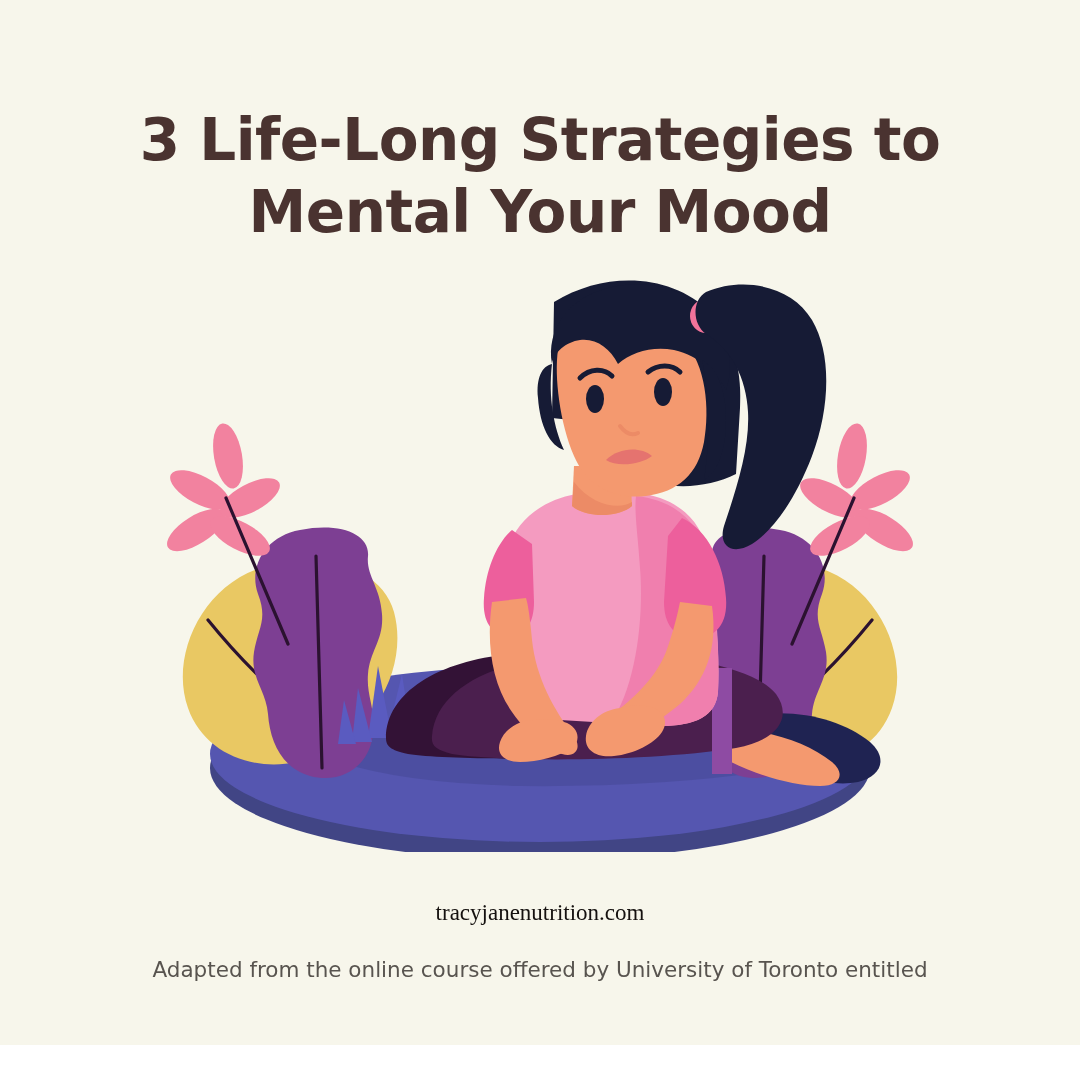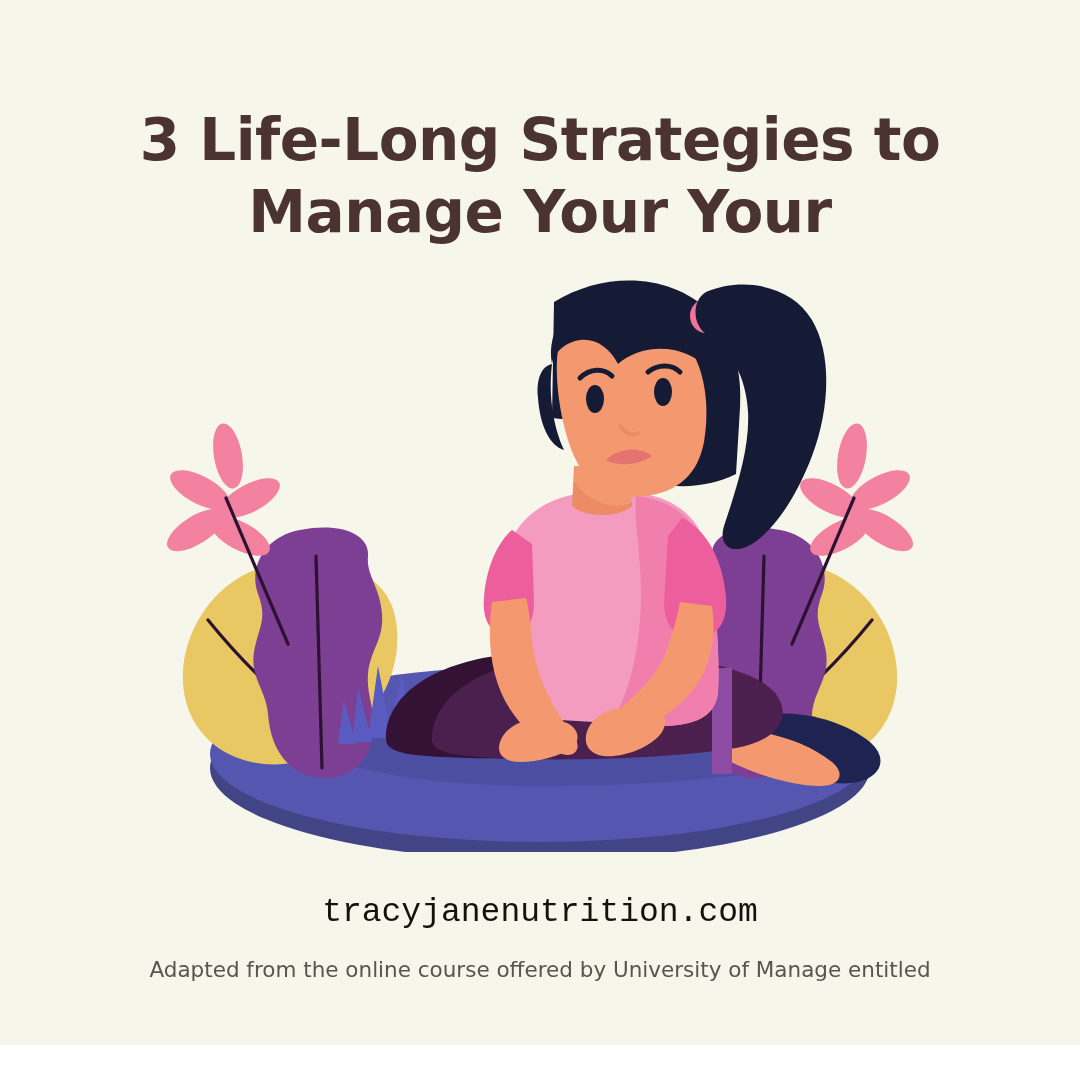--- a/index.html
+++ b/index.html
@@ -51,44 +51,44 @@
   
   .footer-block {
     position: absolute;
     left: 0;
     top: 892px;
     width: 1080px;
     text-align: center;
   }
   .site-url {
     color: #15110F;
-    font-family: Liberation Mono, monospace;
+    font-family: Liberation Serif, serif;
     font-weight: 400;
-    font-size: 33px;
+    font-size: 23px;
     line-height: 42px;
     letter-spacing: 0px;
   }
   .caption {
     margin-top: 20px;
     color: #58544F;
     font-family: "DejaVu Sans", sans-serif;
     font-weight: 400;
     font-size: 21.5px;
     line-height: 32px;
   }
   .caption-line { display: block; white-space: nowrap; }
 </style>
 </head>
 <body>
 
 <div id="poster">
 
   <div class="title-block">
     <div class="title-line">3 Life-Long Strategies to</div>
-    <div class="title-line">Manage Your Your</div>
+    <div class="title-line">Mental Your Mood</div>
   </div>
 
   <div class="illustration">
     <svg viewBox="0 0 800 584" xmlns="http://www.w3.org/2000/svg">
 
       <ellipse cx="400" cy="500" rx="330" ry="92" fill="#414585"></ellipse>
 
       <ellipse cx="400" cy="486" rx="330" ry="88" fill="#5556B0"></ellipse>
 
       <path d="M150 470 Q 300 440 470 452 Q 640 464 690 492 Q 560 520 380 518 Q 210 514 150 470 Z" fill="#4A4C9C" opacity="0.75"></path>
@@ -189,17 +189,17 @@
       <path d="M480 158 C 486 166 492 168 498 165" stroke="#EC8B66" stroke-width="4" fill="none" stroke-linecap="round"></path>
 
       <path d="M466 192 C 478 180 500 178 512 188 C 502 196 478 200 466 192 Z" fill="#E5736F"></path>
 
     </svg>
   </div>
 
   <div class="footer-block">
     <div class="site-url">tracyjanenutrition.com</div>
     <div class="caption">
-      <span class="caption-line">Adapted from the online course offered by University of Manage entitled</span>
+      <span class="caption-line">Adapted from the online course offered by University of Toronto entitled</span>
     </div>
   </div>
 
 </div>
 
 </body></html>

